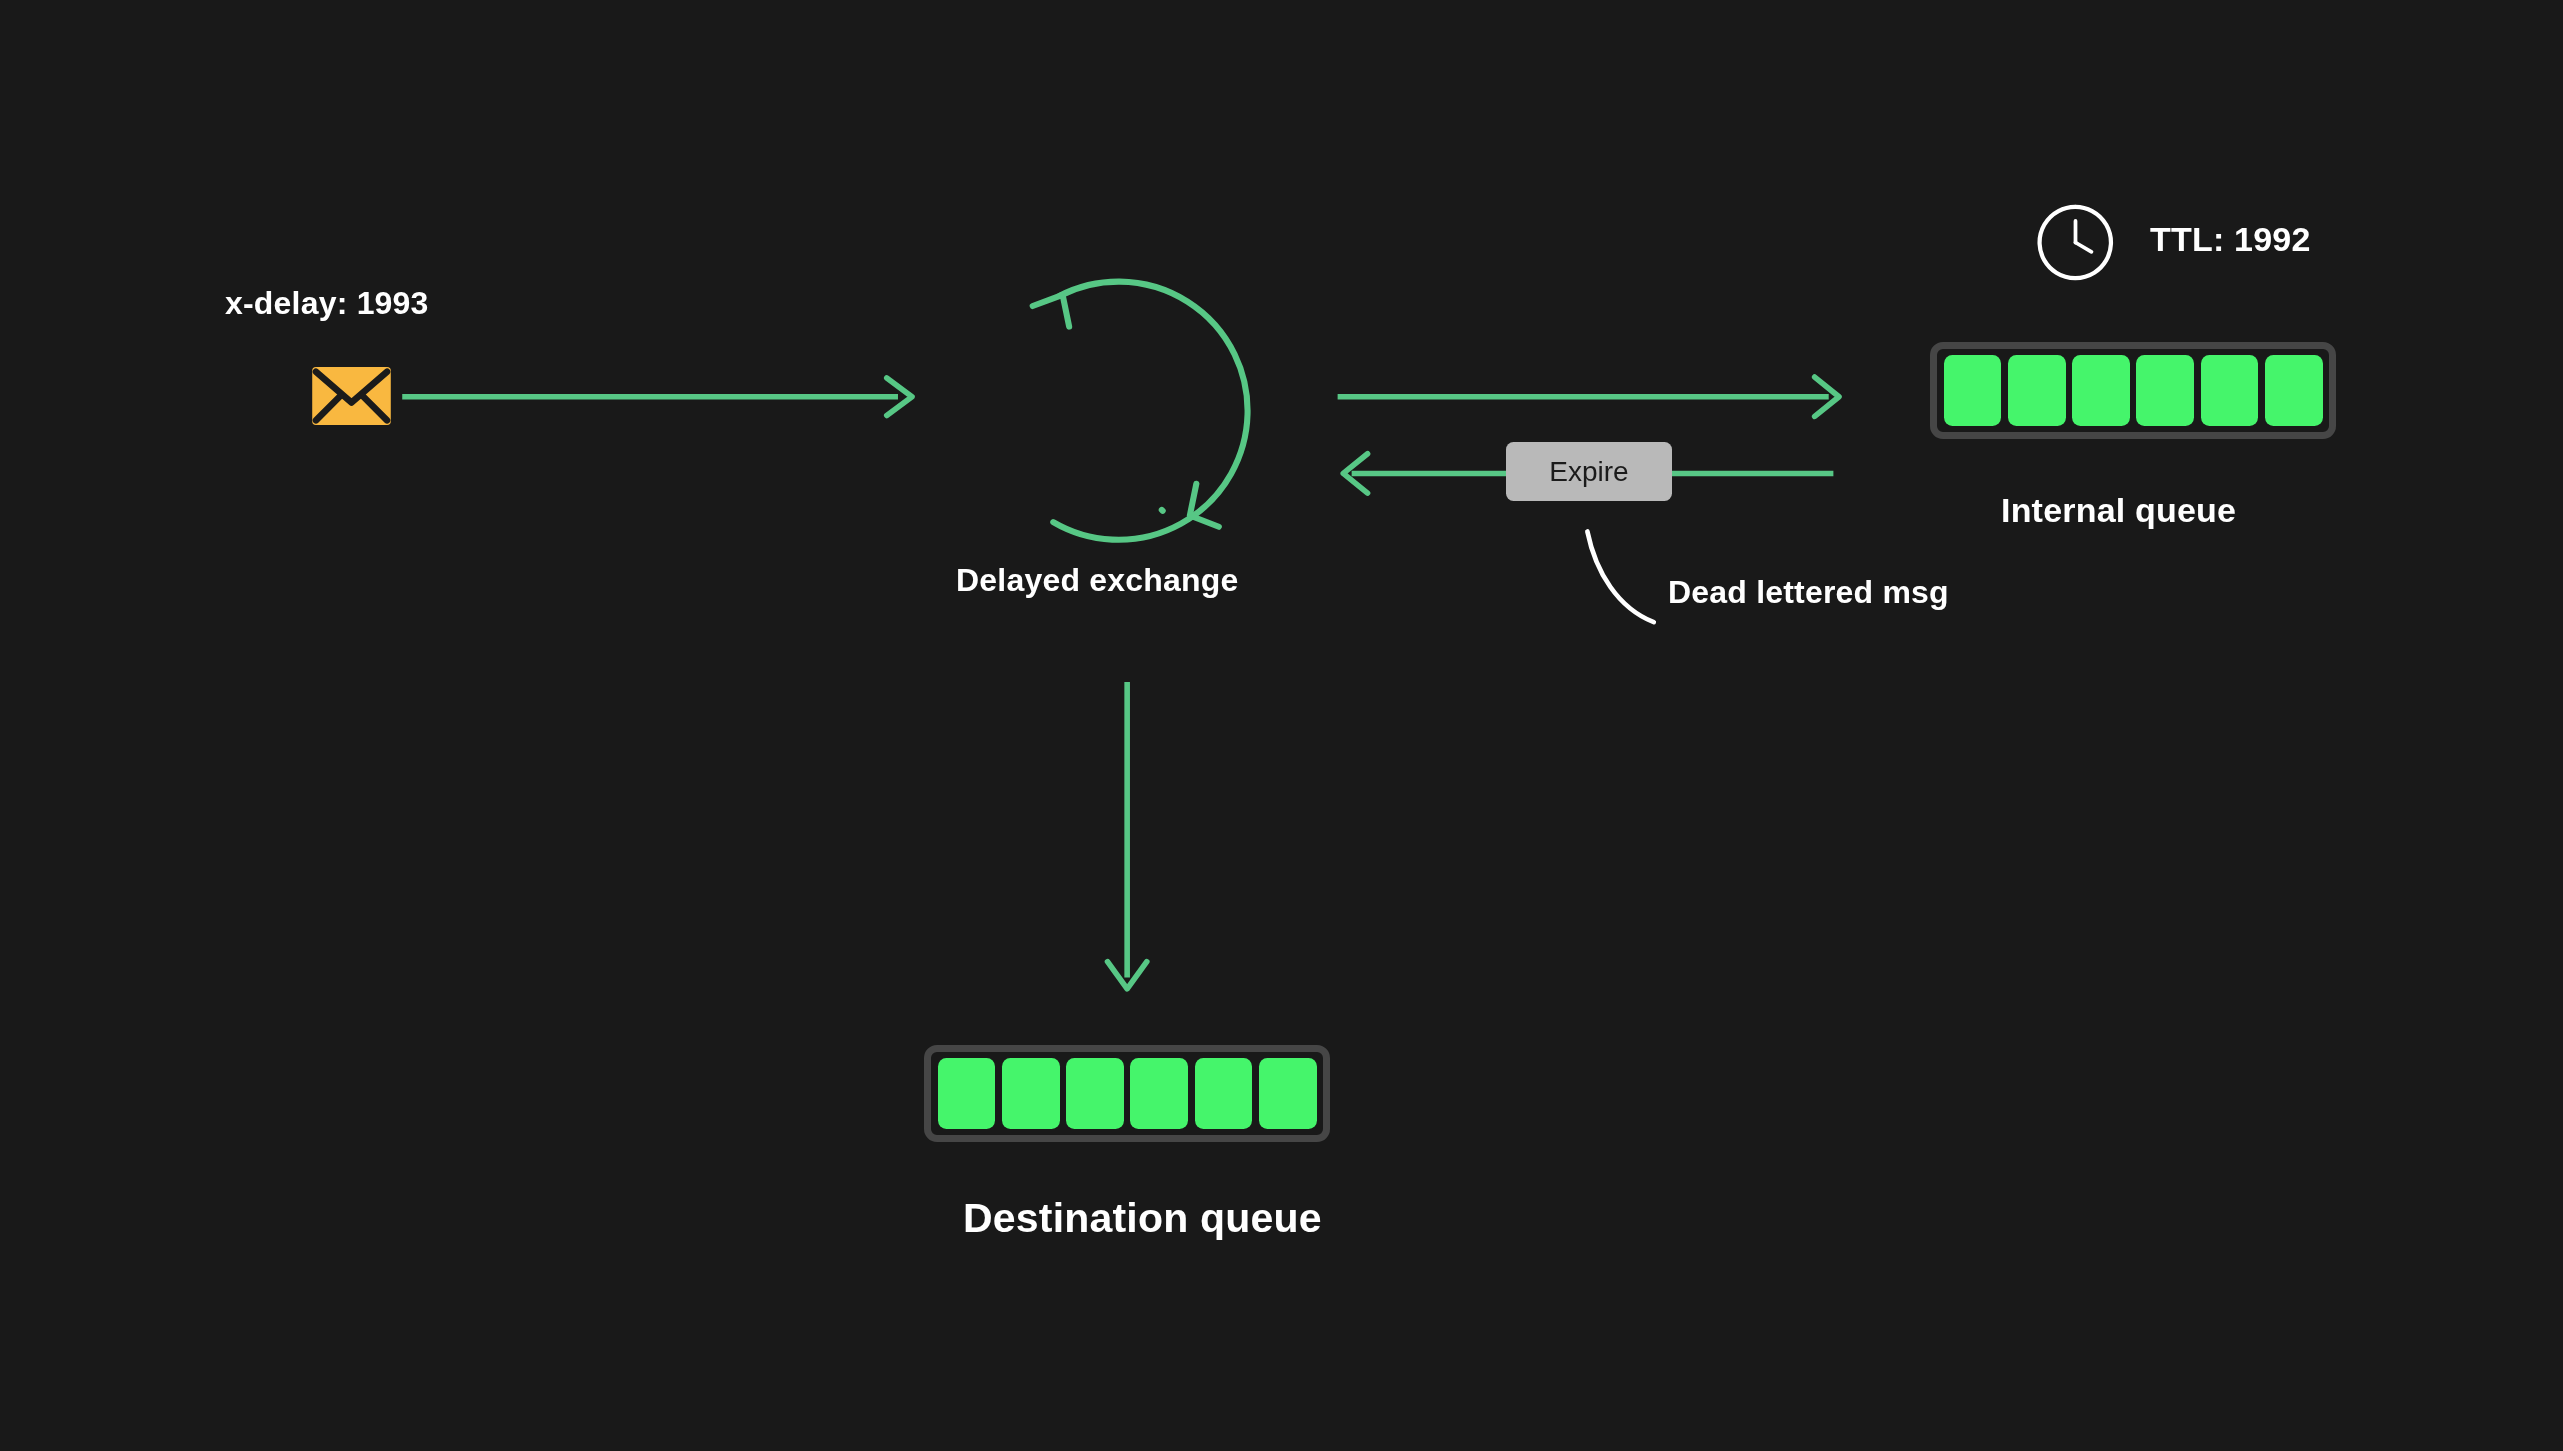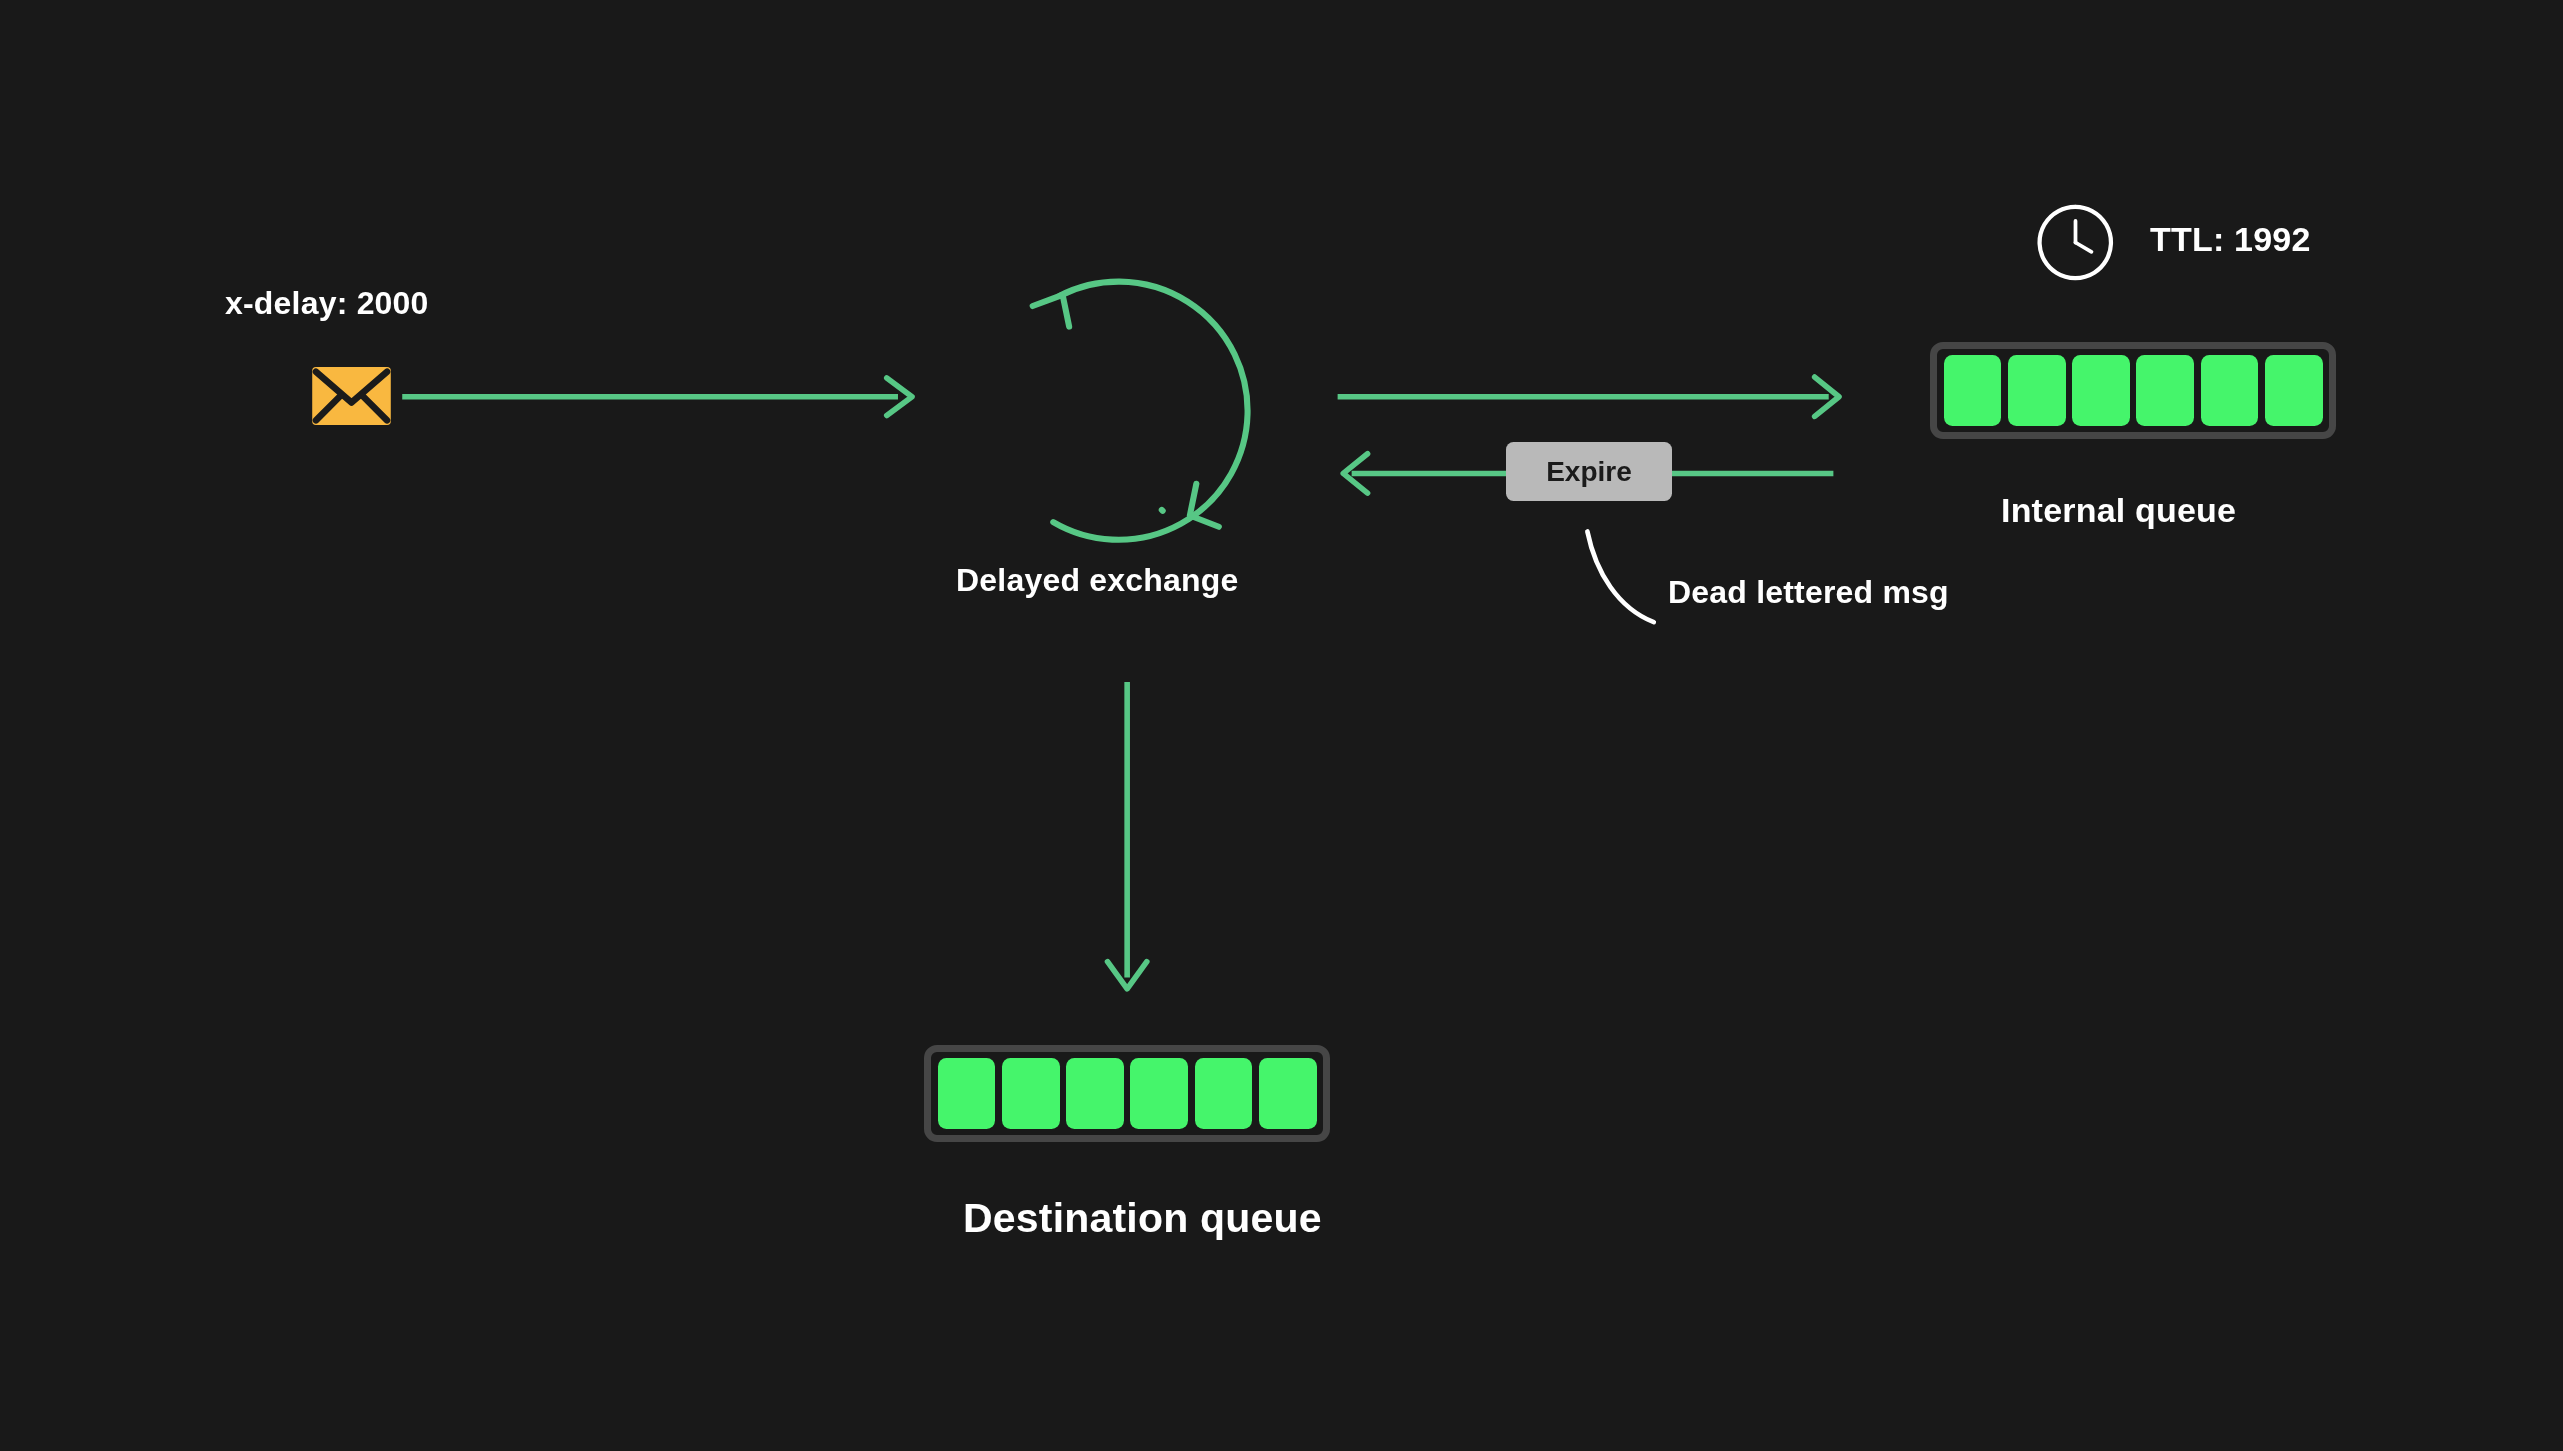--- a/index.html
+++ b/index.html
@@ -120,21 +120,21 @@
     top: 442px;
     width: 166px;
     height: 59px;
     background: #b9b9b9;
     border-radius: 7.5px;
     display: flex;
     align-items: center;
     justify-content: center;
     color: #1b1b1b;
     font-size: 28px;
-    font-weight: bold;
+    font-weight: normal;
     font-family: "Liberation Sans", sans-serif;
   }
 </style>
 </head>
 <body>
 
 <div id="canvas">
 
   <svg class="svg-layer" viewBox="0 0 2740 1552" xmlns="http://www.w3.org/2000/svg">
 
@@ -206,21 +206,21 @@
 
   <div class="queue" id="destination-queue">
     <div class="queue-cell"></div>
     <div class="queue-cell"></div>
     <div class="queue-cell"></div>
     <div class="queue-cell"></div>
     <div class="queue-cell"></div>
     <div class="queue-cell"></div>
   </div>
 
-  <div class="label label-xdelay">x-delay: 2000</div>
+  <div class="label label-xdelay">x-delay: 1993</div>
 
   <div class="label label-ttl">TTL: 1992</div>
 
   <div class="label label-internal-queue">Internal queue</div>
 
   <div class="label label-delayed-exchange">Delayed exchange</div>
 
   <div class="label label-dead-lettered">Dead lettered msg</div>
 
   <div class="label label-destination-queue">Destination queue</div>

